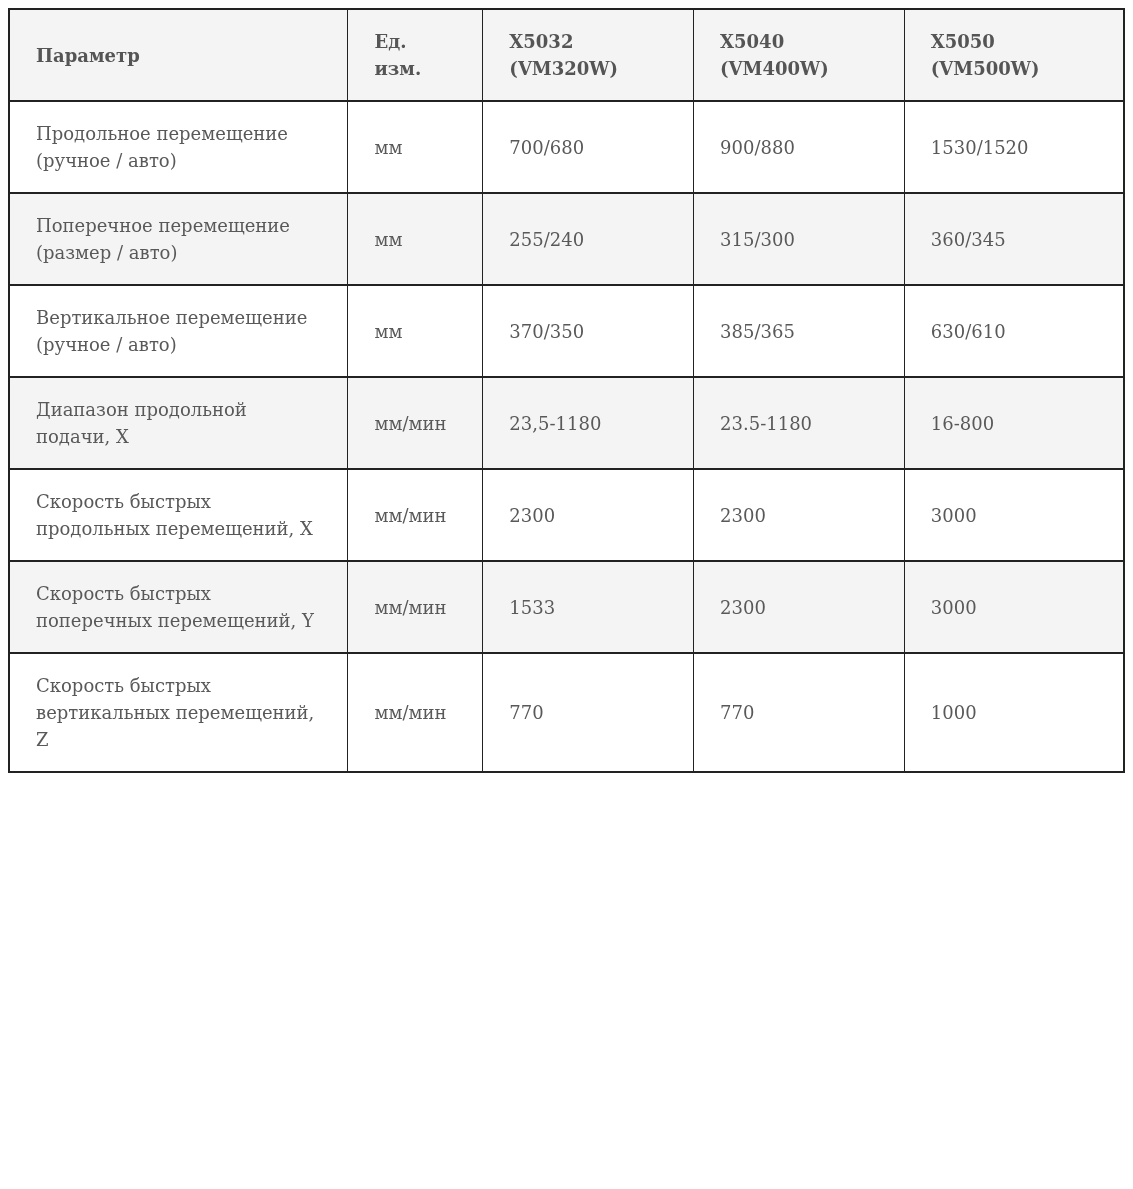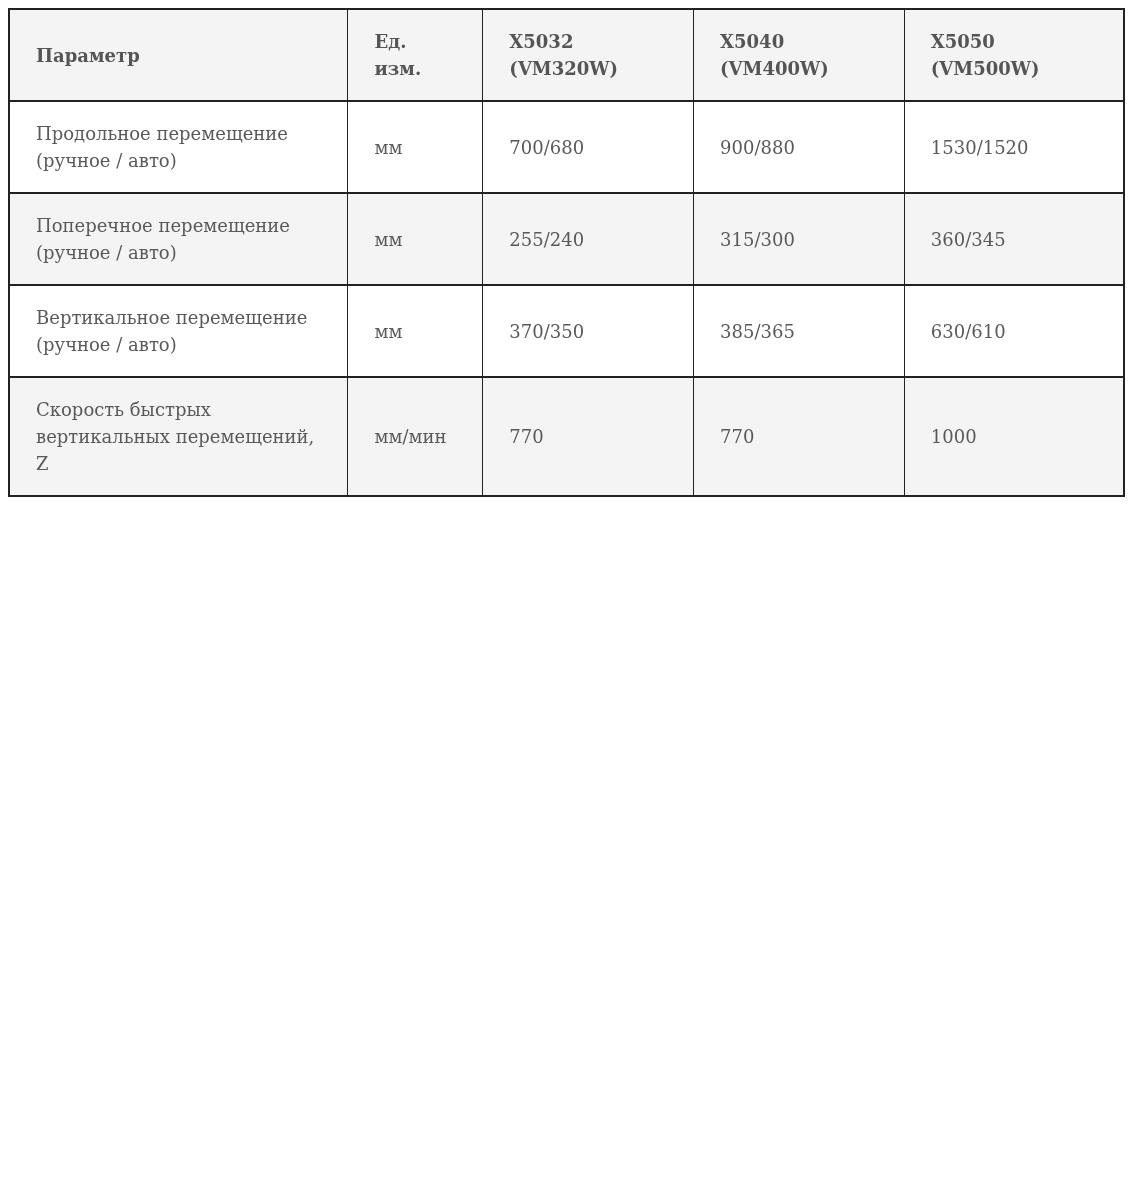--- a/index.html
+++ b/index.html
@@ -66,34 +66,55 @@
   </thead>
   <tbody id="tbody">
       <tr>
         <td>Продольное перемещение (ручное / авто)</td>
         <td>мм</td>
         <td>700/680</td>
         <td>900/880</td>
         <td>1530/1520</td>
       </tr>
       <tr>
-        <td>Поперечное перемещение (ручное / авто)</td>
+        <td>Поперечное перемещение (размер / авто)</td>
         <td>мм</td>
         <td>255/240</td>
         <td>315/300</td>
         <td>360/345</td>
       </tr>
       <tr>
         <td>Вертикальное перемещение (ручное / авто)</td>
         <td>мм</td>
         <td>370/350</td>
         <td>385/365</td>
         <td>630/610</td>
       </tr>
       <tr>
+        <td>Диапазон продольной подачи, X</td>
+        <td>мм/мин</td>
+        <td>23,5-1180</td>
+        <td>23.5-1180</td>
+        <td>16-800</td>
+      </tr>
+      <tr>
+        <td>Скорость быстрых продольных перемещений, X</td>
+        <td>мм/мин</td>
+        <td>2300</td>
+        <td>2300</td>
+        <td>3000</td>
+      </tr>
+      <tr>
+        <td>Скорость быстрых поперечных перемещений, Y</td>
+        <td>мм/мин</td>
+        <td>1533</td>
+        <td>2300</td>
+        <td>3000</td>
+      </tr>
+      <tr>
         <td>Скорость быстрых вертикальных перемещений, Z</td>
         <td>мм/мин</td>
         <td>770</td>
         <td>770</td>
         <td>1000</td>
       </tr>
     </tbody>
 </table>
 
 </body></html>

